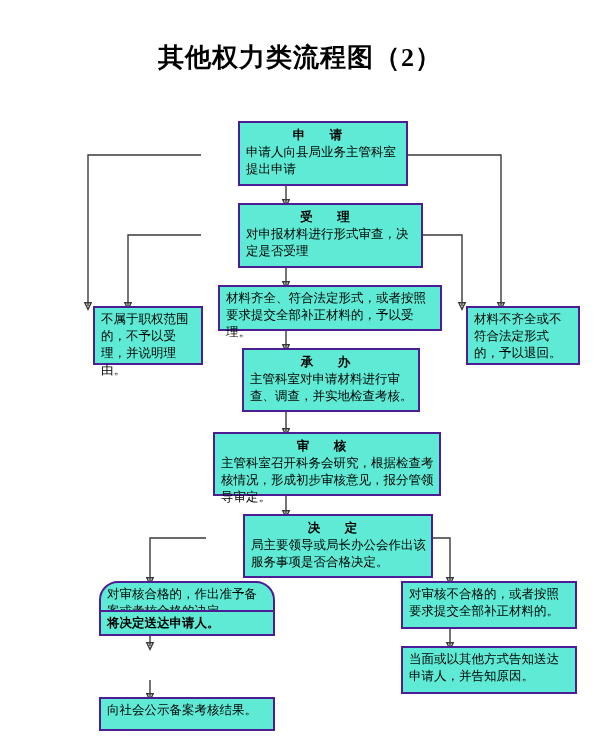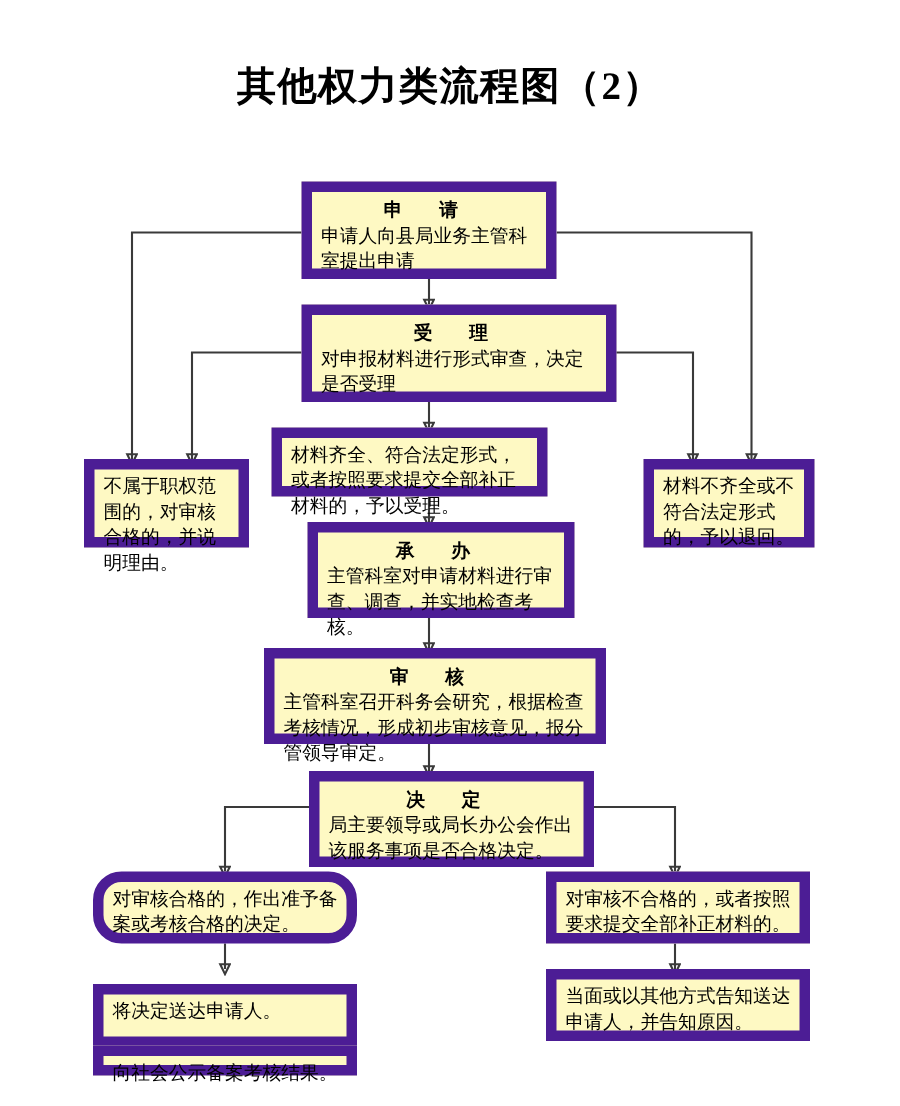--- a/index.html
+++ b/index.html
@@ -25,27 +25,28 @@
     text-align: center;
     font-size: 26px;
     font-weight: bold;
     color: #000000;
     letter-spacing: 1px;
     font-family: "Liberation Serif", "DejaVu Serif", serif;
   }
   .node {
     position: absolute;
     box-sizing: border-box;
-    border: 7px solid #4c1d95;
-    background: #fef9c3;
+    border: 2px solid #4c1d95;
+    background: #5eead4;
     color: #000000;
     padding: 3px 5px 3px 6px;
     font-size: 12.5px;
     line-height: 17px;
     font-family: "Liberation Sans", "DejaVu Sans", sans-serif;
+    margin-left: 37px;
   }
   .node .hd {
     display: block;
     text-align: center;
     font-weight: bold;
     letter-spacing: 6px;
     line-height: 18px;
     padding-right: 6px;
   }
   .node .bd {
@@ -107,31 +108,31 @@
     <line x1="150" y1="680" x2="150" y2="697" marker-end="url(#ah)"></line>
 
     <line x1="450" y1="629" x2="450" y2="646" marker-end="url(#ah)"></line>
   </svg>
 
   <div class="node" style="left:201px; top:121px; width:170px; height:65px;">
     <span class="hd">申　请</span>
     <span class="bd">申请人向县局业务主管科室提出申请</span>
   </div>
 
-  <div class="node" style="left:201px; top:203px; width:210px; height:65px;">
+  <div class="node" style="left:201px; top:203px; width:185px; height:65px;">
     <span class="hd">受　理</span>
     <span class="bd">对申报材料进行形式审查，决定是否受理</span>
   </div>
 
-  <div class="node" style="left:181px; top:285px; width:184px; height:46px;">
+  <div class="node" style="left:181px; top:285px; width:224px; height:46px;">
     <span class="bd">材料齐全、符合法定形式，或者按照要求提交全部补正材料的，予以受理。</span>
   </div>
 
   <div class="node" style="left:56px; top:306px; width:110px; height:59px;">
-    <span class="bd">不属于职权范围的，对审核合格的，并说明理由。</span>
+    <span class="bd">不属于职权范围的，不予以受理，并说明理由。</span>
   </div>
 
   <div class="node" style="left:429px; top:306px; width:114px; height:59px;">
     <span class="bd">材料不齐全或不符合法定形式的，予以退回。</span>
   </div>
 
   <div class="node" style="left:205px; top:348px; width:178px; height:64px;">
     <span class="hd">承　办</span>
     <span class="bd">主管科室对申请材料进行审查、调查，并实地检查考核。</span>
   </div>
@@ -147,25 +148,25 @@
   </div>
 
   <div class="node" style="left:62px; top:581px; width:176px; height:48px;border-radius:19px;">
     <span class="bd">对审核合格的，作出准予备案或考核合格的决定。</span>
   </div>
 
   <div class="node" style="left:364px; top:581px; width:176px; height:48px;">
     <span class="bd">对审核不合格的，或者按照要求提交全部补正材料的。</span>
   </div>
 
-  <div class="node" style="left:62px; top:656px; width:176px; height:42px;">
+  <div class="node" style="left:62px; top:610px; width:176px; height:26px;font-weight:bold;">
     <span class="bd">将决定送达申请人。</span>
   </div>
 
-  <div class="node" style="left:62px; top:697px; width:176px; height:16px;">
+  <div class="node" style="left:62px; top:697px; width:176px; height:34px;">
     <span class="bd">向社会公示备案考核结果。</span>
   </div>
 
   <div class="node" style="left:364px; top:646px; width:176px; height:48px;">
     <span class="bd">当面或以其他方式告知送达申请人，并告知原因。</span>
   </div>
 
 </div>
 
 </body></html>

